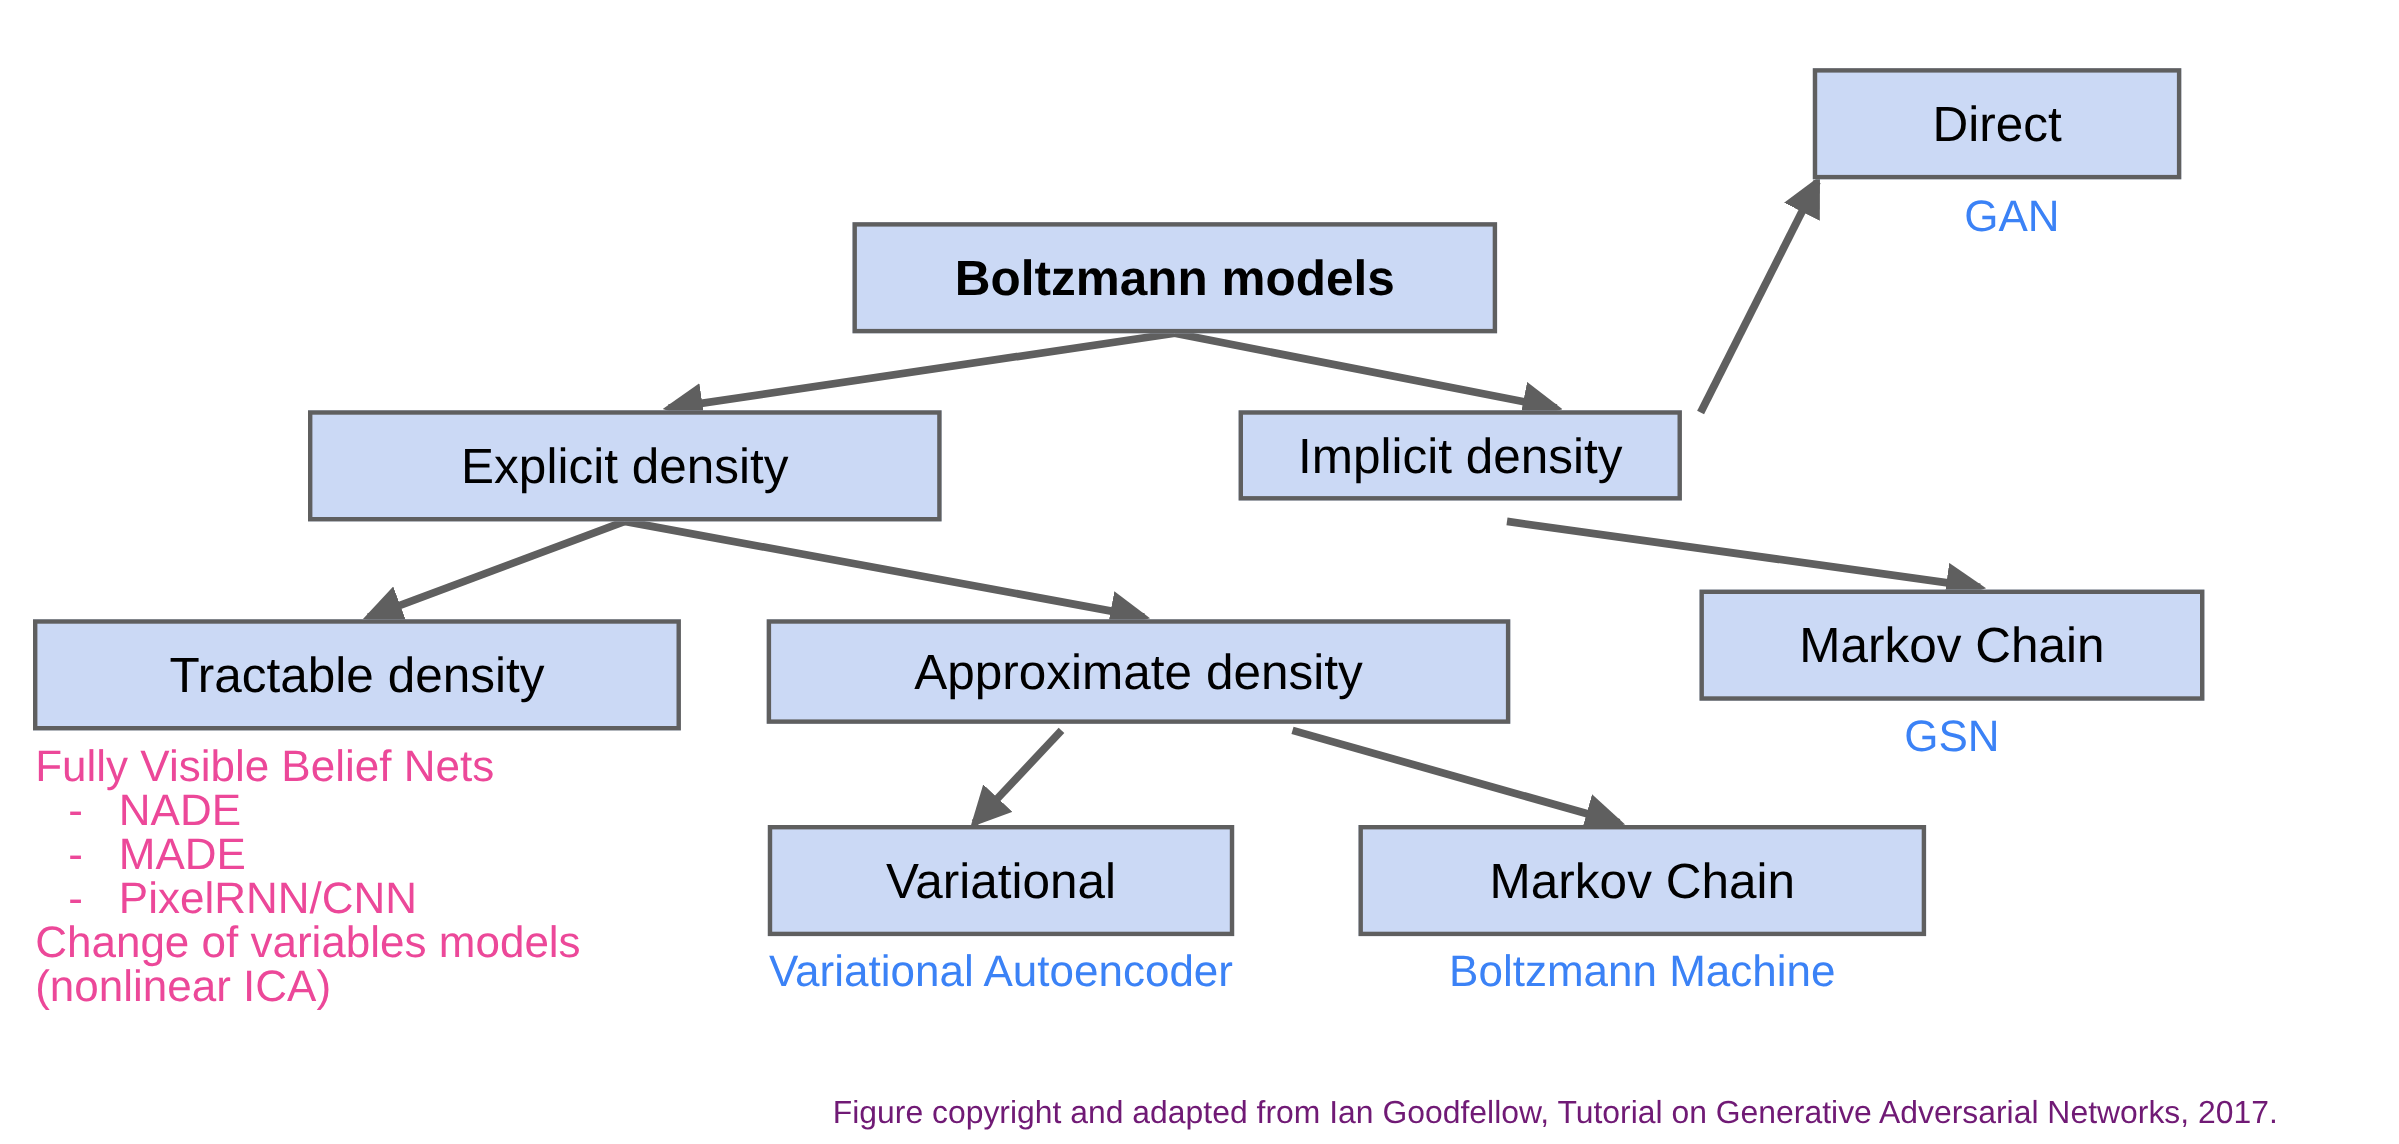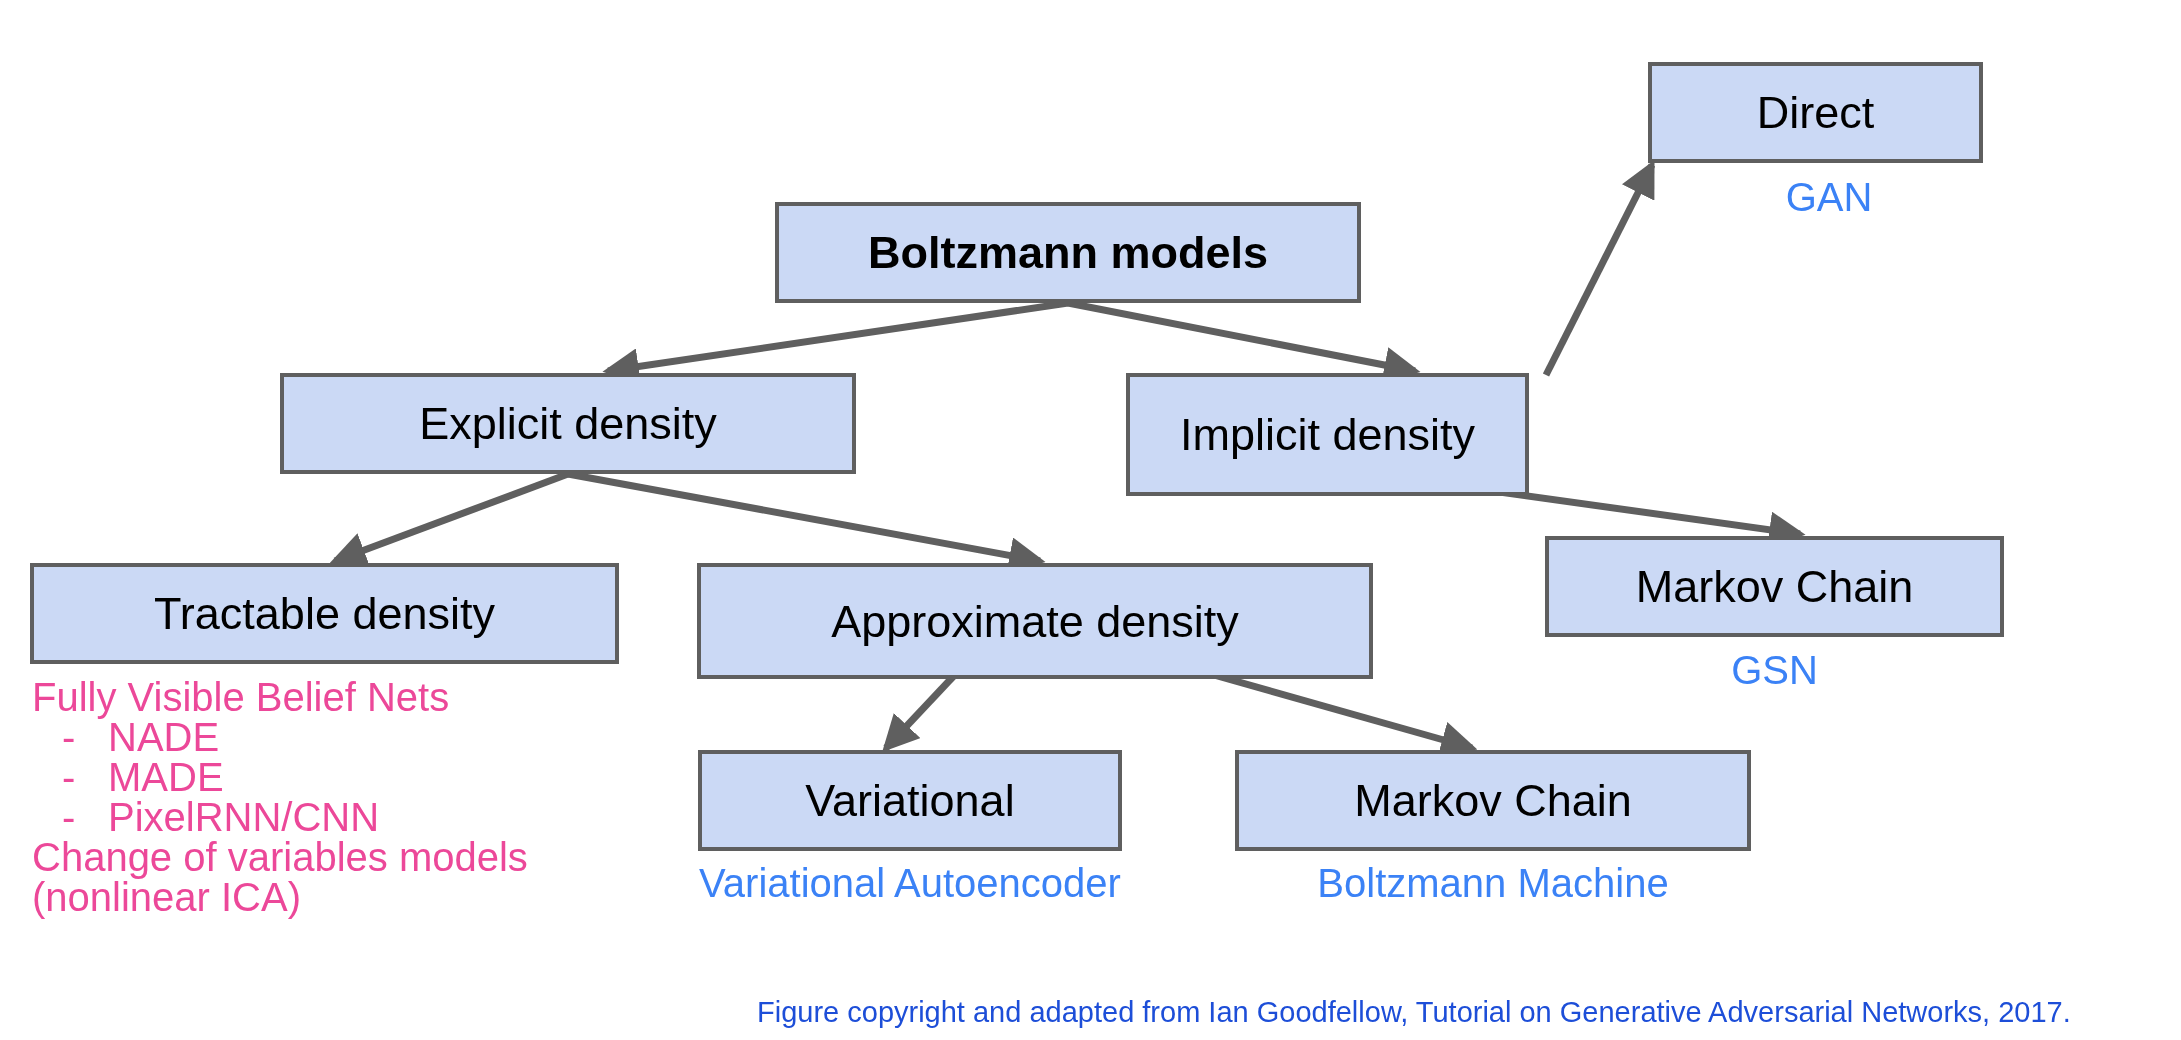--- a/index.html
+++ b/index.html
@@ -72,21 +72,21 @@
   }
   .note-bullet-dash {
     display: inline-block;
     width: 46px;
   }
   .credit {
     position: absolute;
     font-size: 29px;
     line-height: 1;
     white-space: nowrap;
-    color: #1d4ed8;
+    color: #701a75;
     z-index: 3;
   }
 </style>
 </head>
 <body>
 
 <div id="canvas">
 
   <svg id="edges" viewBox="0 0 2181 1040" width="2181" height="1040">
     <defs>
@@ -113,29 +113,29 @@
   </svg>
 
   <div class="node root" style="left:775px; top:202px; width:586px; height:101px;">
     <span>Boltzmann models</span>
   </div>
 
   <div class="node" style="left:280px; top:373px; width:576px; height:101px;">
     <span>Explicit density</span>
   </div>
 
-  <div class="node" style="left:1126px; top:373px; width:403px; height:123px;">
+  <div class="node" style="left:1126px; top:373px; width:403px; height:82px;">
     <span>Implicit density</span>
   </div>
 
   <div class="node" style="left:30px; top:563px; width:589px; height:101px;">
     <span>Tractable density</span>
   </div>
 
-  <div class="node" style="left:697px; top:563px; width:676px; height:116px;">
+  <div class="node" style="left:697px; top:563px; width:676px; height:95px;">
     <span>Approximate density</span>
   </div>
 
   <div class="node" style="left:1648px; top:62px; width:335px; height:101px;">
     <span>Direct</span>
   </div>
 
   <div class="node" style="left:1545px; top:536px; width:459px; height:101px;">
     <span>Markov Chain</span>
   </div>

